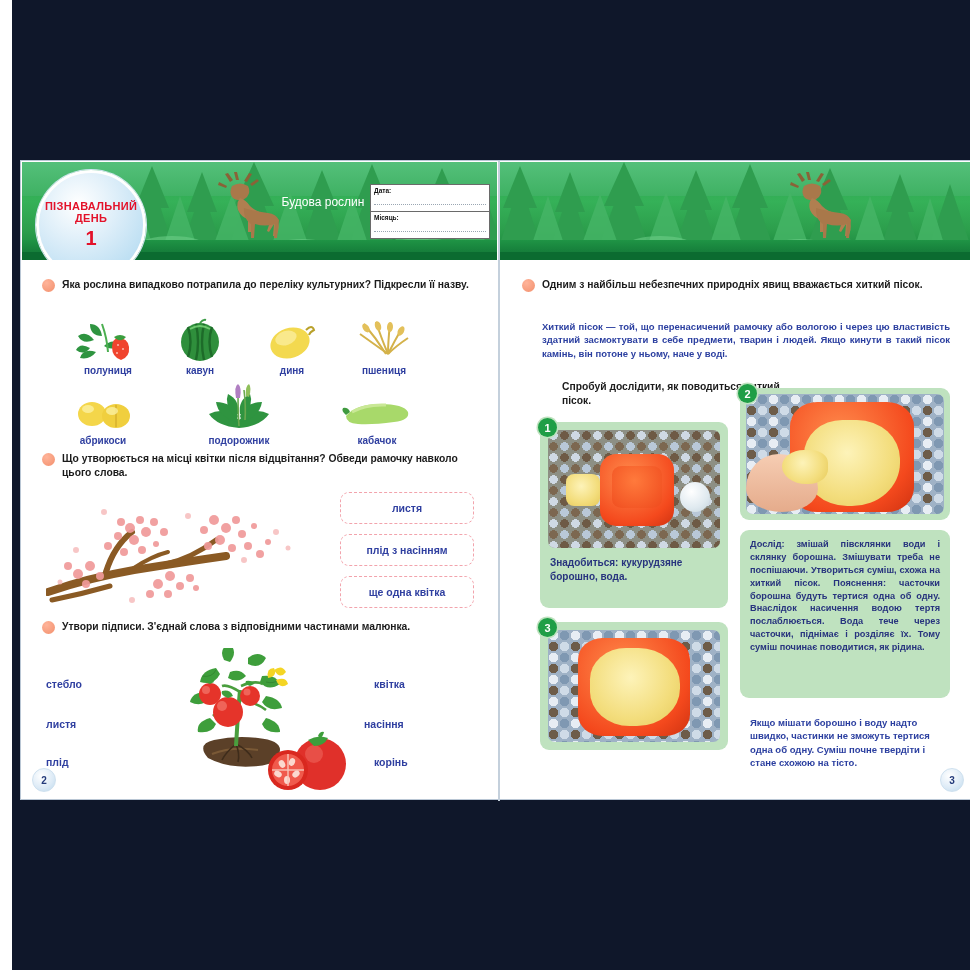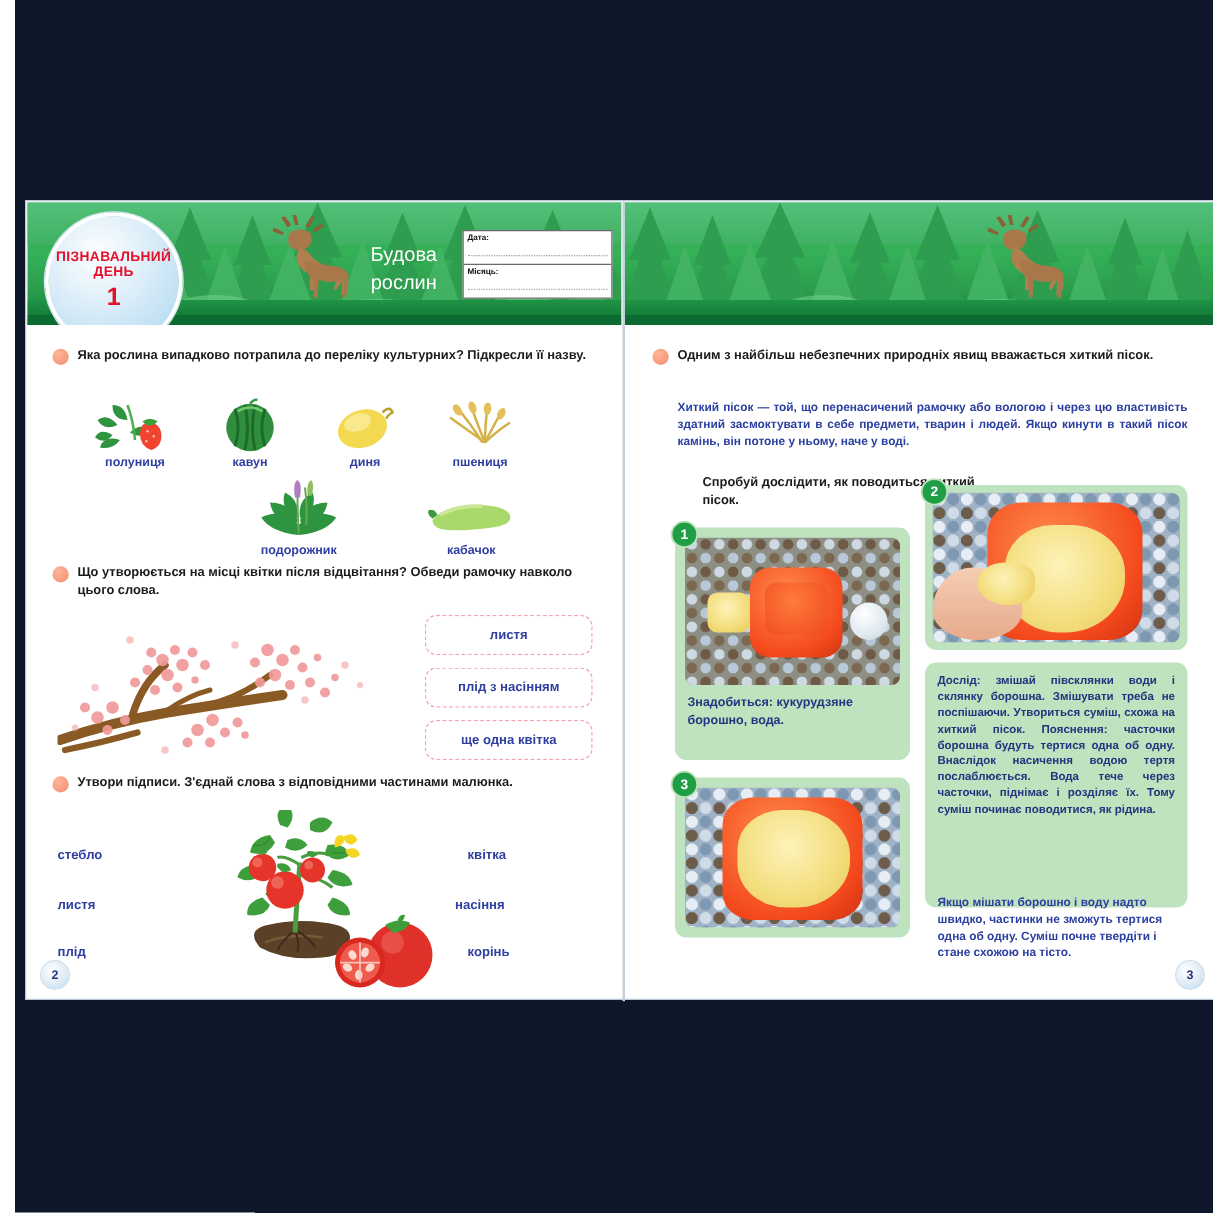--- a/index.html
+++ b/index.html
@@ -26,21 +26,21 @@
   .badge{position:absolute;border-radius:50%;
          background:radial-gradient(circle at 38% 30%,#ffffff 0%,#d9ecf8 45%,#a9d6ef 100%);
          border:3px solid #ffffff;box-shadow:0 0 0 1px #cfe4f2;
          display:flex;flex-direction:column;align-items:center;justify-content:center;
          text-align:center;color:#e3122a;font-weight:bold;line-height:1.08;z-index:6;}
   .badge .l1{font-size:11px;letter-spacing:.3px;}
   .badge .l2{font-size:11px;letter-spacing:.3px;}
   .badge .num{font-size:20px;margin-top:3px;}
   .badge.left{left:14px;top:8px;width:104px;height:104px;}
 
-  .bandtitle{position:absolute;color:#ffffff;font-size:16px;line-height:1.35;z-index:5;text-align:center;}
+  .bandtitle{position:absolute;color:#ffffff;font-size:12px;line-height:1.35;z-index:5;text-align:center;}
   .bandtitle.l{left:258px;top:32px;width:86px;}
 
   .datebox{position:absolute;z-index:5;width:118px;background:#fff;border:1px solid #6a6a6a;}
   .datebox.l{left:348px;top:22px;}
   .datebox .row{height:26px;position:relative;border-bottom:1px solid #6a6a6a;}
   .datebox .row:last-child{border-bottom:none;}
   .datebox .row span{position:absolute;left:3px;top:2px;font-size:6.5px;font-weight:bold;color:#111;}
   .datebox .row:after{content:"";position:absolute;left:3px;right:3px;bottom:6px;height:0;
         border-bottom:1px dotted #9aa6b2;}
 
@@ -314,20 +314,32 @@
               <ellipse cx="30" cy="10" rx="3" ry="5" transform="rotate(-35 30 10)"></ellipse>
               <ellipse cx="42" cy="8" rx="3" ry="5" transform="rotate(-18 42 8)"></ellipse>
               <ellipse cx="54" cy="9" rx="3" ry="5" transform="rotate(5 54 9)"></ellipse>
               <ellipse cx="65" cy="13" rx="3" ry="5" transform="rotate(28 65 13)"></ellipse>
             </g>
           </svg>
         </div>
         <div class="lbl">пшениця</div>
       </div>
 
+      <div class="cell" style="left:28px;top:128px;width:106px;">
+        <div class="art">
+          <svg width="106" height="44" viewBox="0 0 106 44">
+            <ellipse cx="42" cy="26" rx="14" ry="12" fill="#f4d64a"></ellipse>
+            <ellipse cx="66" cy="28" rx="14" ry="12" fill="#f0cf3e"></ellipse>
+            <path d="M66 17 q0 22 0 22" stroke="#d9b32f" stroke-width="1.6" fill="none"></path>
+            <ellipse cx="38" cy="21" rx="6" ry="4" fill="#fbf0a0" opacity=".8"></ellipse>
+            <ellipse cx="62" cy="23" rx="6" ry="4" fill="#fbf0a0" opacity=".8"></ellipse>
+          </svg>
+        </div>
+        <div class="lbl">абрикоси</div>
+      </div>
 
       <div class="cell" style="left:152px;top:122px;width:130px;">
         <div class="art" style="height:50px">
           <svg width="130" height="50" viewBox="0 0 130 50">
             <g fill="#2f9440">
               <path d="M65 46 q-22 -2 -30 -14 q16 -8 30 6z"></path>
               <path d="M65 46 q22 -2 30 -14 q-16 -8 -30 6z"></path>
               <path d="M62 40 q-18 -6 -20 -20 q16 0 22 14z"></path>
               <path d="M68 40 q18 -6 20 -20 q-16 0 -22 14z"></path>
               <path d="M60 34 q-10 -12 -6 -22 q12 6 10 20z"></path>
@@ -553,21 +565,21 @@
 
       <div class="card" style="left:40px;top:362px;width:188px;height:128px;">
         <div class="photo" style="left:8px;top:8px;width:172px;height:112px;">
           <div class="mesh blueish"></div>
           <div class="bowl" style="left:30px;top:8px;width:112px;height:98px;"></div>
           <div class="flour" style="left:42px;top:18px;width:90px;height:78px;border-radius:40% 46% 48% 44%;"></div>
         </div>
         <div class="stepnum" style="left:-2px;top:-4px;">3</div>
       </div>
 
-      <div class="card" style="left:240px;top:270px;width:210px;height:196px;">
+      <div class="card" style="left:240px;top:270px;width:210px;height:168px;">
         <div class="cardtext" style="left:10px;top:8px;width:190px;">Дослід: змішай півсклянки води і склянку борошна. Змішувати треба не поспішаючи. Утвориться суміш, схожа на хиткий пісок. Пояснення: часточки борошна будуть тертися одна об одну. Внаслідок насичення водою тертя послаблюється. Вода тече через часточки, піднімає і розділяє їх. Тому суміш починає поводитися, як рідина.</div>
       </div>
 
       <div class="para" style="left:250px;top:456px;width:196px;text-align:left;">Якщо мішати борошно і воду надто швидко, частинки не зможуть тертися одна об одну. Суміш почне твердіти і стане схожою на тісто.</div>
 
       <div class="pnum" style="left:440px;top:508px;">3</div>
     </div>
 
   </div>
 </div>

